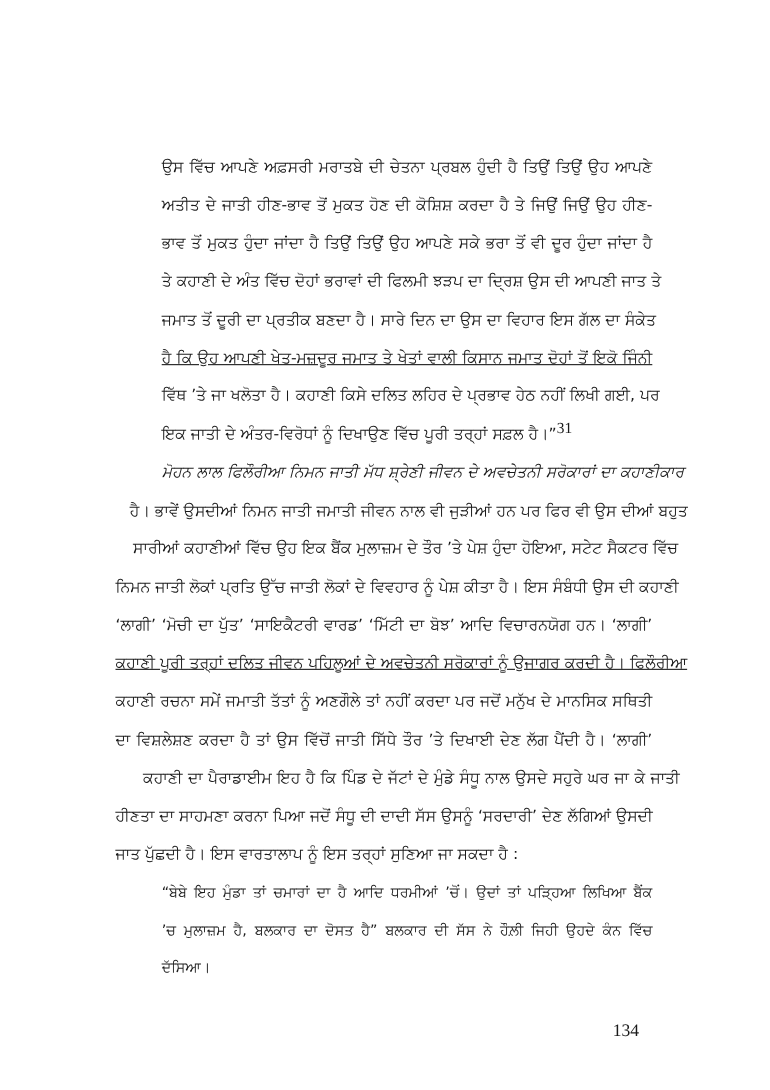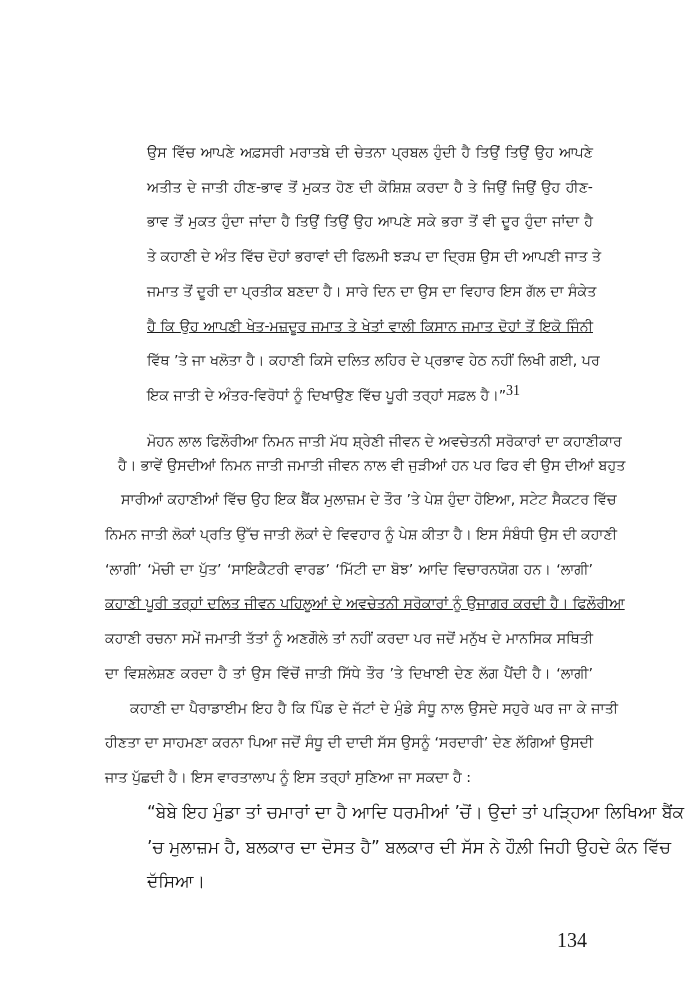--- a/index.html
+++ b/index.html
@@ -27,55 +27,55 @@
       font-size: 14.2px;
       line-height: 20px;
       height: 20px;
       text-align: justify;
       text-align-last: justify;
     }
     .line.last {
       text-align-last: left;
     }
     .quote-block .line {
-      font-size: 17px;
+      font-size: 13px;
     }
     sup.fn {
       font-family: "Liberation Serif", "DejaVu Serif", serif;
       font-size: 14px;
       vertical-align: 5px;
       line-height: 0;
     }
     .page-number {
       position: absolute;
       left: 557px;
       top: 929px;
       font-family: "Liberation Serif", "DejaVu Serif", serif;
-      font-size: 20px;
+      font-size: 16px;
       color: #1a1a1a;
     }
   </style>
 </head>
 <body>
 
 <div class="page">
 
   <div>
     <div class="line" style="left:147px; top:142px; width:446px;">ਉਸ ਵਿੱਚ ਆਪਣੇ ਅਫ਼ਸਰੀ ਮਰਾਤਬੇ ਦੀ ਚੇਤਨਾ ਪ੍ਰਬਲ ਹੁੰਦੀ ਹੈ ਤਿਉਂ ਤਿਉਂ ਉਹ ਆਪਣੇ</div>
     <div class="line" style="left:147px; top:177px; width:446px;">ਅਤੀਤ ਦੇ ਜਾਤੀ ਹੀਣ-ਭਾਵ ਤੋਂ ਮੁਕਤ ਹੋਣ ਦੀ ਕੋਸ਼ਿਸ਼ ਕਰਦਾ ਹੈ ਤੇ ਜਿਉਂ ਜਿਉਂ ਉਹ ਹੀਣ-</div>
     <div class="line" style="left:147px; top:211px; width:446px;">ਭਾਵ ਤੋਂ ਮੁਕਤ ਹੁੰਦਾ ਜਾਂਦਾ ਹੈ ਤਿਉਂ ਤਿਉਂ ਉਹ ਆਪਣੇ ਸਕੇ ਭਰਾ ਤੋਂ ਵੀ ਦੂਰ ਹੁੰਦਾ ਜਾਂਦਾ ਹੈ</div>
     <div class="line" style="left:147px; top:246px; width:446px;">ਤੇ ਕਹਾਣੀ ਦੇ ਅੰਤ ਵਿੱਚ ਦੋਹਾਂ ਭਰਾਵਾਂ ਦੀ ਫਿਲਮੀ ਝੜਪ ਦਾ ਦ੍ਰਿਸ਼ ਉਸ ਦੀ ਆਪਣੀ ਜਾਤ ਤੇ</div>
     <div class="line" style="left:147px; top:281px; width:446px;">ਜਮਾਤ ਤੋਂ ਦੂਰੀ ਦਾ ਪ੍ਰਤੀਕ ਬਣਦਾ ਹੈ। ਸਾਰੇ ਦਿਨ ਦਾ ਉਸ ਦਾ ਵਿਹਾਰ ਇਸ ਗੱਲ ਦਾ ਸੰਕੇਤ</div>
     <div class="line" style="left:147px; top:316px; width:446px;text-decoration:underline;">ਹੈ ਕਿ ਉਹ ਆਪਣੀ ਖੇਤ-ਮਜ਼ਦੂਰ ਜਮਾਤ ਤੇ ਖੇਤਾਂ ਵਾਲੀ ਕਿਸਾਨ ਜਮਾਤ ਦੋਹਾਂ ਤੋਂ ਇਕੋ ਜਿੰਨੀ</div>
     <div class="line" style="left:147px; top:350px; width:446px;">ਵਿੱਥ ’ਤੇ ਜਾ ਖਲੋਤਾ ਹੈ। ਕਹਾਣੀ ਕਿਸੇ ਦਲਿਤ ਲਹਿਰ ਦੇ ਪ੍ਰਭਾਵ ਹੇਠ ਨਹੀਂ ਲਿਖੀ ਗਈ, ਪਰ</div>
     <div class="line last" style="left:147px; top:385px;"><span>ਇਕ ਜਾਤੀ ਦੇ ਅੰਤਰ-ਵਿਰੋਧਾਂ ਨੂੰ ਦਿਖਾਉਣ ਵਿੱਚ ਪੂਰੀ ਤਰ੍ਹਾਂ ਸਫ਼ਲ ਹੈ।”</span><sup class="fn">31</sup></div>
   </div>
 
   <div>
-    <div class="line" style="left:147px; top:431px; width:446px;">ਮੋਹਨ ਲਾਲ ਫਿਲੌਰੀਆ ਨਿਮਨ ਜਾਤੀ ਮੱਧ ਸ਼੍ਰੇਣੀ ਜੀਵਨ ਦੇ ਅਵਚੇਤਨੀ ਸਰੋਕਾਰਾਂ ਦਾ ਕਹਾਣੀਕਾਰ</div>
+    <div class="line" style="left:147px; top:420px; width:446px;font-style:italic;">ਮੋਹਨ ਲਾਲ ਫਿਲੌਰੀਆ ਨਿਮਨ ਜਾਤੀ ਮੱਧ ਸ਼੍ਰੇਣੀ ਜੀਵਨ ਦੇ ਅਵਚੇਤਨੀ ਸਰੋਕਾਰਾਂ ਦਾ ਕਹਾਣੀਕਾਰ</div>
     <div class="line" style="left:118px; top:455px; width:488px;">ਹੈ। ਭਾਵੇਂ ਉਸਦੀਆਂ ਨਿਮਨ ਜਾਤੀ ਜਮਾਤੀ ਜੀਵਨ ਨਾਲ ਵੀ ਜੁੜੀਆਂ ਹਨ ਪਰ ਫਿਰ ਵੀ ਉਸ ਦੀਆਂ ਬਹੁਤ</div>
     <div class="line" style="left:105px; top:489px; width:488px;margin-left:16px;">ਸਾਰੀਆਂ ਕਹਾਣੀਆਂ ਵਿੱਚ ਉਹ ਇਕ ਬੈਂਕ ਮੁਲਾਜ਼ਮ ਦੇ ਤੌਰ ’ਤੇ ਪੇਸ਼ ਹੁੰਦਾ ਹੋਇਆ, ਸਟੇਟ ਸੈਕਟਰ ਵਿੱਚ</div>
     <div class="line" style="left:105px; top:524px; width:488px;">ਨਿਮਨ ਜਾਤੀ ਲੋਕਾਂ ਪ੍ਰਤਿ ਉੱਚ ਜਾਤੀ ਲੋਕਾਂ ਦੇ ਵਿਵਹਾਰ ਨੂੰ ਪੇਸ਼ ਕੀਤਾ ਹੈ। ਇਸ ਸੰਬੰਧੀ ਉਸ ਦੀ ਕਹਾਣੀ</div>
     <div class="line" style="left:105px; top:559px; width:488px;">‘ਲਾਗੀ’ ‘ਮੋਚੀ ਦਾ ਪੁੱਤ’ ‘ਸਾਇਕੈਟਰੀ ਵਾਰਡ’ ‘ਮਿੱਟੀ ਦਾ ਬੋਝ’ ਆਦਿ ਵਿਚਾਰਨਯੋਗ ਹਨ। ‘ਲਾਗੀ’</div>
     <div class="line" style="left:105px; top:593px; width:488px;text-decoration:underline;">ਕਹਾਣੀ ਪੂਰੀ ਤਰ੍ਹਾਂ ਦਲਿਤ ਜੀਵਨ ਪਹਿਲੂਆਂ ਦੇ ਅਵਚੇਤਨੀ ਸਰੋਕਾਰਾਂ ਨੂੰ ਉਜਾਗਰ ਕਰਦੀ ਹੈ। ਫਿਲੌਰੀਆ</div>
     <div class="line" style="left:105px; top:628px; width:488px;">ਕਹਾਣੀ ਰਚਨਾ ਸਮੇਂ ਜਮਾਤੀ ਤੱਤਾਂ ਨੂੰ ਅਣਗੌਲੇ ਤਾਂ ਨਹੀਂ ਕਰਦਾ ਪਰ ਜਦੋਂ ਮਨੁੱਖ ਦੇ ਮਾਨਸਿਕ ਸਥਿਤੀ</div>
     <div class="line" style="left:105px; top:663px; width:488px;">ਦਾ ਵਿਸ਼ਲੇਸ਼ਣ ਕਰਦਾ ਹੈ ਤਾਂ ਉਸ ਵਿੱਚੋਂ ਜਾਤੀ ਸਿੱਧੇ ਤੌਰ ’ਤੇ ਦਿਖਾਈ ਦੇਣ ਲੱਗ ਪੈਂਦੀ ਹੈ। ‘ਲਾਗੀ’</div>
     <div class="line" style="left:105px; top:698px; width:488px;margin-left:25px;">ਕਹਾਣੀ ਦਾ ਪੈਰਾਡਾਈਮ ਇਹ ਹੈ ਕਿ ਪਿੰਡ ਦੇ ਜੱਟਾਂ ਦੇ ਮੁੰਡੇ ਸੰਧੂ ਨਾਲ ਉਸਦੇ ਸਹੁਰੇ ਘਰ ਜਾ ਕੇ ਜਾਤੀ</div>
     <div class="line" style="left:105px; top:732px; width:488px;">ਹੀਣਤਾ ਦਾ ਸਾਹਮਣਾ ਕਰਨਾ ਪਿਆ ਜਦੋਂ ਸੰਧੂ ਦੀ ਦਾਦੀ ਸੱਸ ਉਸਨੂੰ ‘ਸਰਦਾਰੀ’ ਦੇਣ ਲੱਗਿਆਂ ਉਸਦੀ</div>
     <div class="line last" style="left:105px; top:767px;">ਜਾਤ ਪੁੱਛਦੀ ਹੈ। ਇਸ ਵਾਰਤਾਲਾਪ ਨੂੰ ਇਸ ਤਰ੍ਹਾਂ ਸੁਣਿਆ ਜਾ ਸਕਦਾ ਹੈ :</div>

